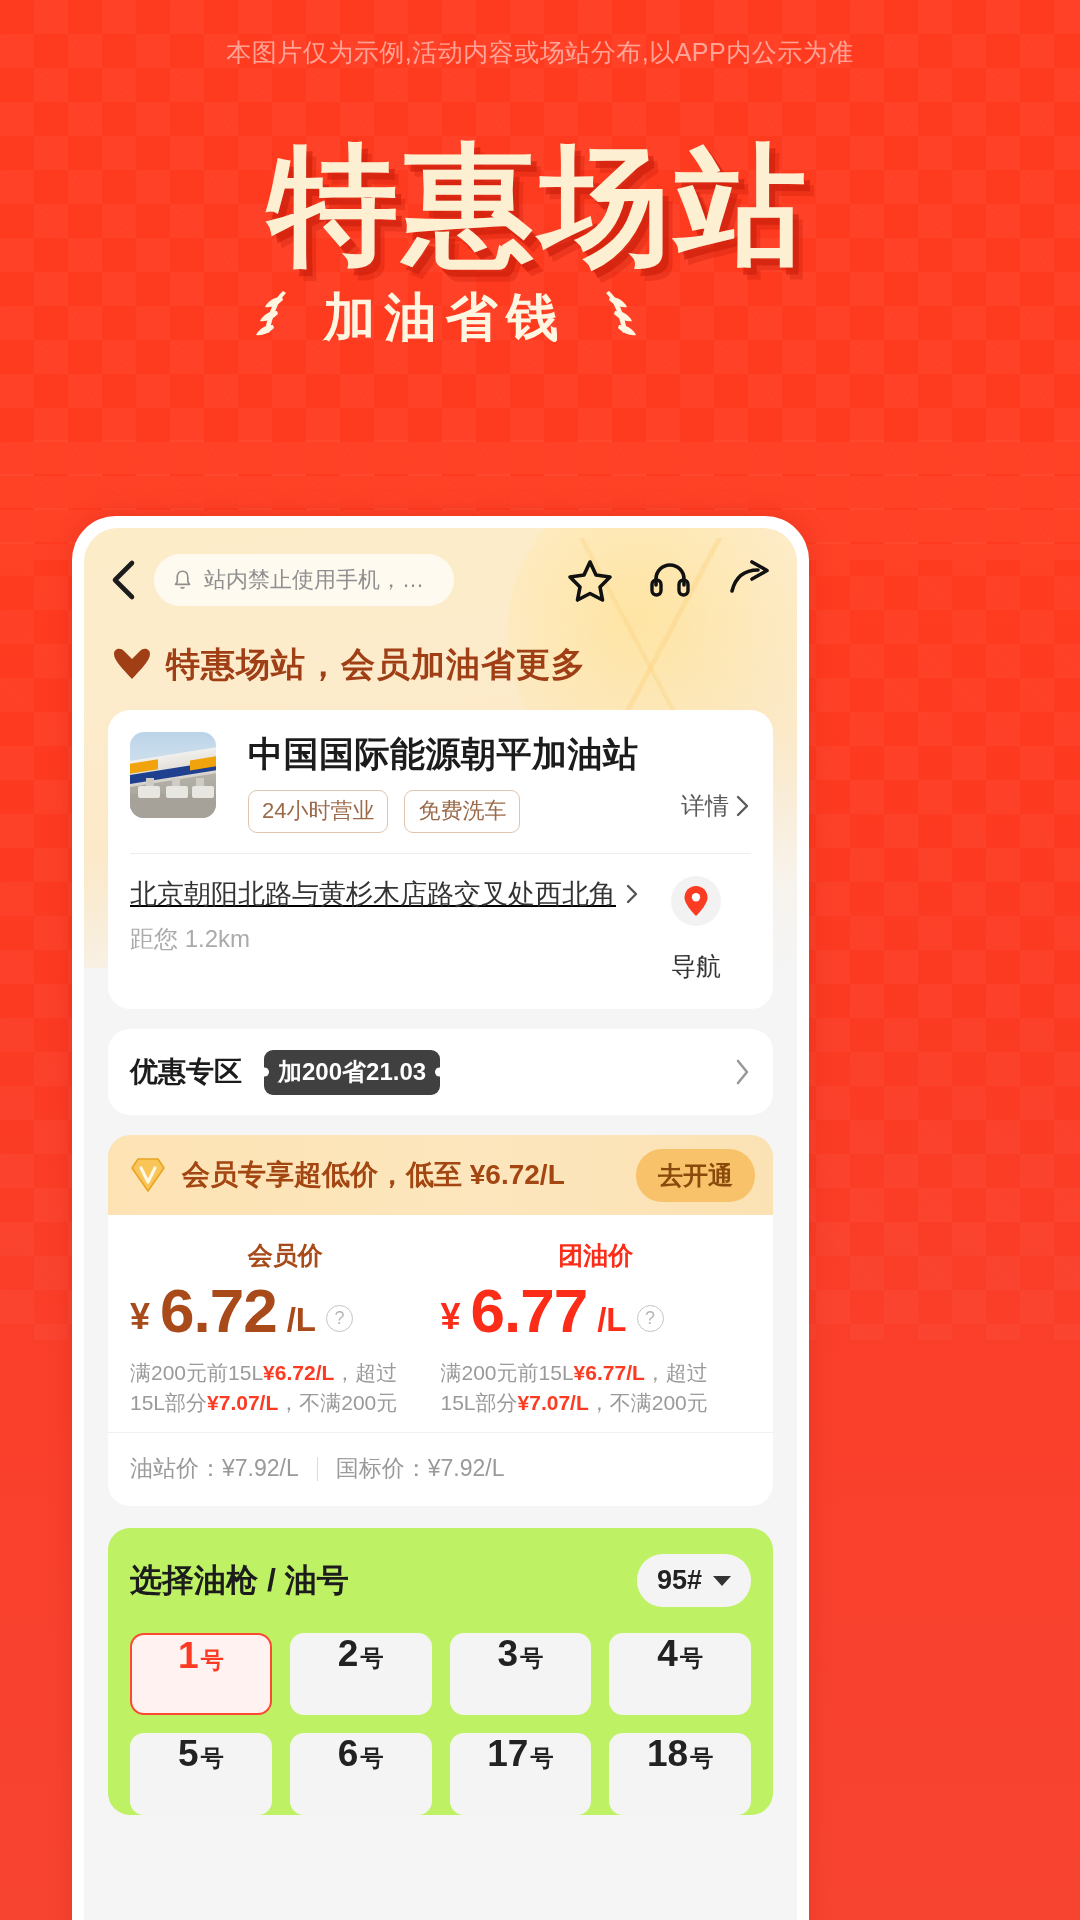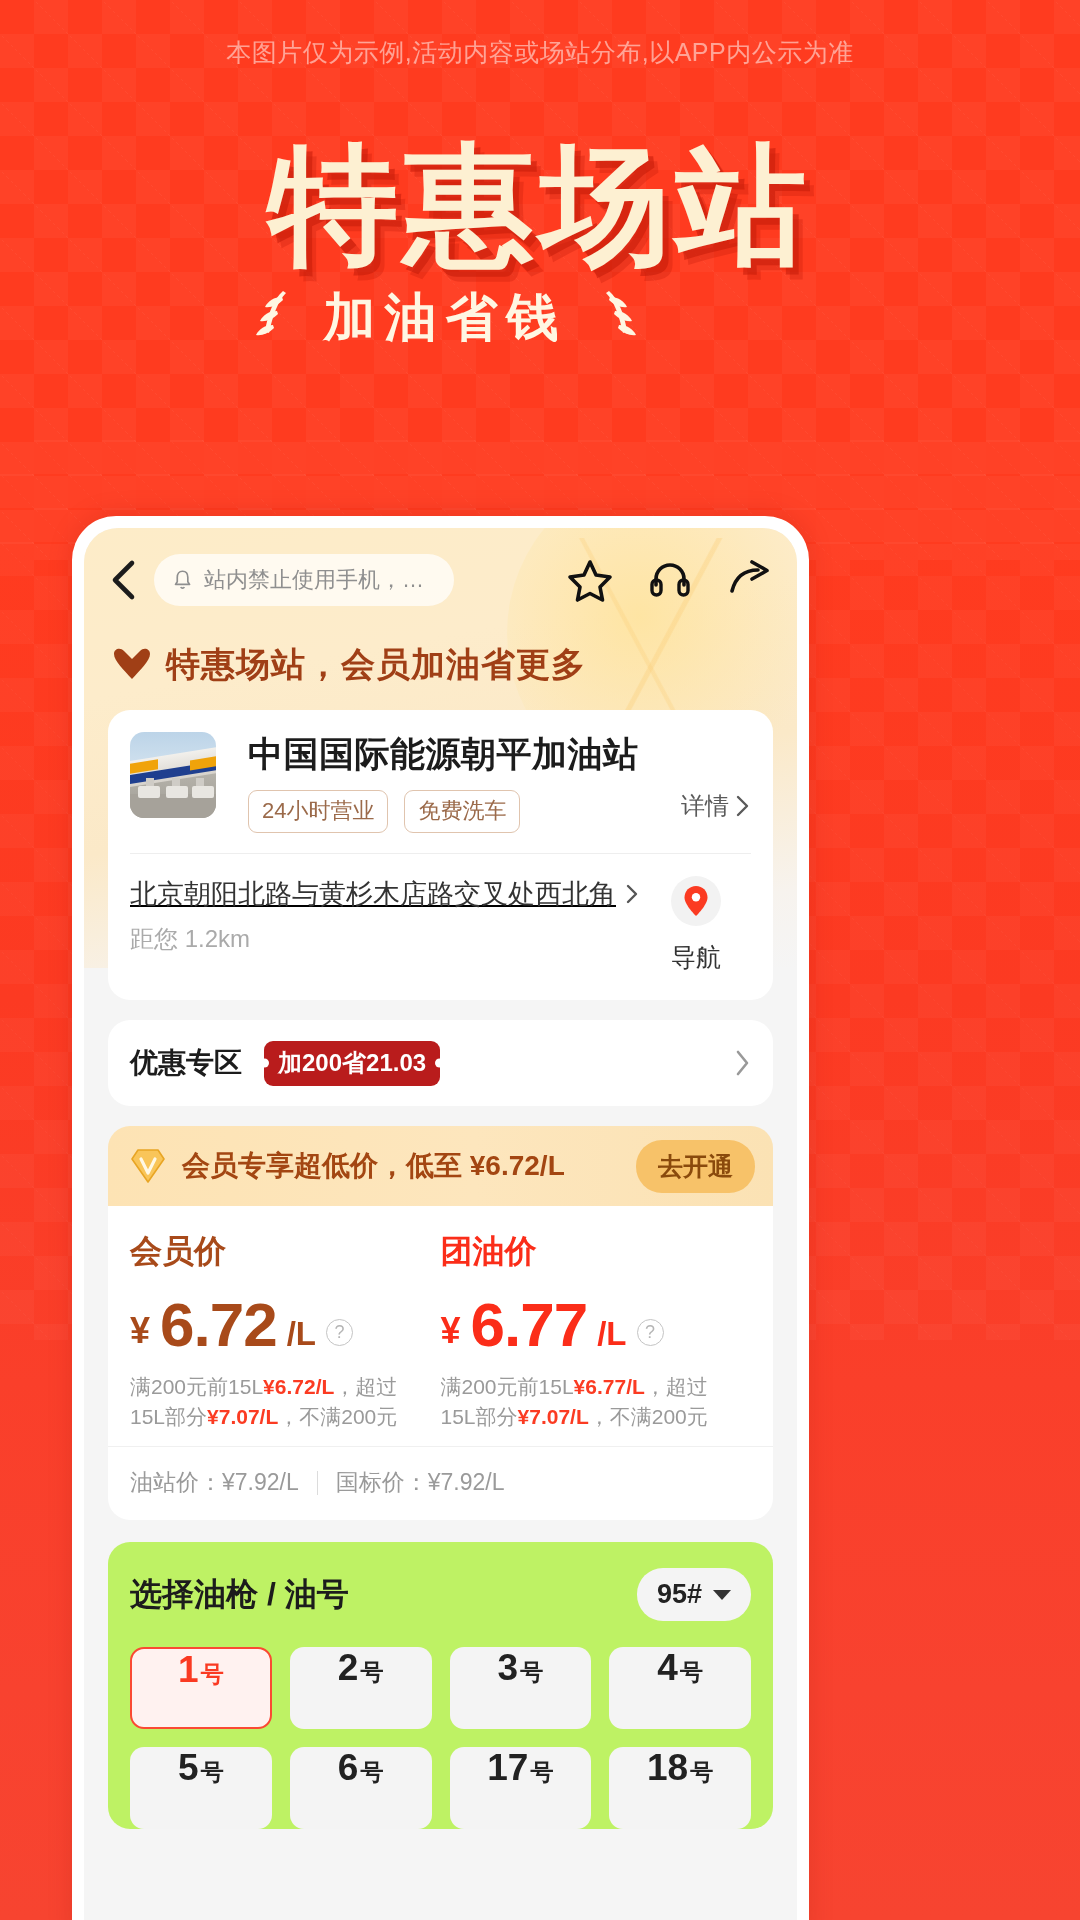--- a/index.html
+++ b/index.html
@@ -199,21 +199,21 @@
   .station-bottom {
     display:flex; align-items:flex-start;
     padding:22px 22px 26px 22px;
   }
   .addr-block { flex:1 1 auto; min-width:0; }
   .addr-line { display:flex; align-items:center; gap:9px;text-decoration:underline; }
   .addr-text { font-size:27px; color:#333; white-space:nowrap; }
   .addr-dist { font-size:24px; color:#aaa; margin-top:11px; }
   .nav-btn {
     width:110px; flex:0 0 auto;
-    display:flex; flex-direction:column; align-items:center; gap:15px;
+    display:flex; flex-direction:column; align-items:center; gap:24px;
     cursor:pointer;
   }
   .pin {
     width:50px; height:50px; border-radius:50%;
     background:#f2f2f2;
     display:flex; align-items:center; justify-content:center;
   }
   .nav-btn-label { font-size:25px; color:#333; }
 
   
@@ -222,21 +222,21 @@
     background:#fff; border-radius:22px;
     height:86px;
     display:flex; align-items:center;
     padding:0 22px;
     cursor:pointer;
   }
   .promo-title { font-size:28px; font-weight:bold; color:#1c1c1c; }
   .promo-badge {
     margin-left:22px;
     position:relative;
-    background:#b91c1c;
+    background:#404040;
     color:#fff; font-size:24px; font-weight:bold;
     padding:6px 14px 7px 14px;
     border-radius:9px;
     white-space:nowrap;
   }
   .promo-badge::before, .promo-badge::after {
     content:""; position:absolute; top:50%; transform:translateY(-50%);
     width:9px; height:9px; border-radius:50%; background:#ffffff;
   }
   .promo-badge::before { left:-4px; }
@@ -260,21 +260,21 @@
     border-radius:26px;
     padding:10px 22px;
     cursor:pointer;
     white-space:nowrap;
   }
 
   
   .price-card { background:#fff; padding:24px 0 0 0; }
   .price-cols { display:flex; padding:0 22px; }
   .price-col { flex:1 1 50%; min-width:0; }
-  .price-label { font-size:32px; font-weight:bold; margin-bottom:20px; }
+  .price-label { font-size:25px; font-weight:bold; margin-bottom:8px;text-align:center; }
   .price-label.brown { color:#a84a1a; }
   .price-label.red   { color:#fb2d19; }
   .price-val-row { display:flex; align-items:flex-end; gap:10px; }
   .price-yen { font-size:36px; font-weight:bold; line-height:1; padding-bottom:7px; }
   .price-num { font-size:62px; font-weight:bold; line-height:1; letter-spacing:-1px; }
   .price-unit { font-size:33px; font-weight:bold; line-height:1; padding-bottom:6px; }
   .brownc { color:#a84a1a; }
   .redc   { color:#fb2d19; }
   .qmark {
     width:27px; height:27px; border-radius:50%;

